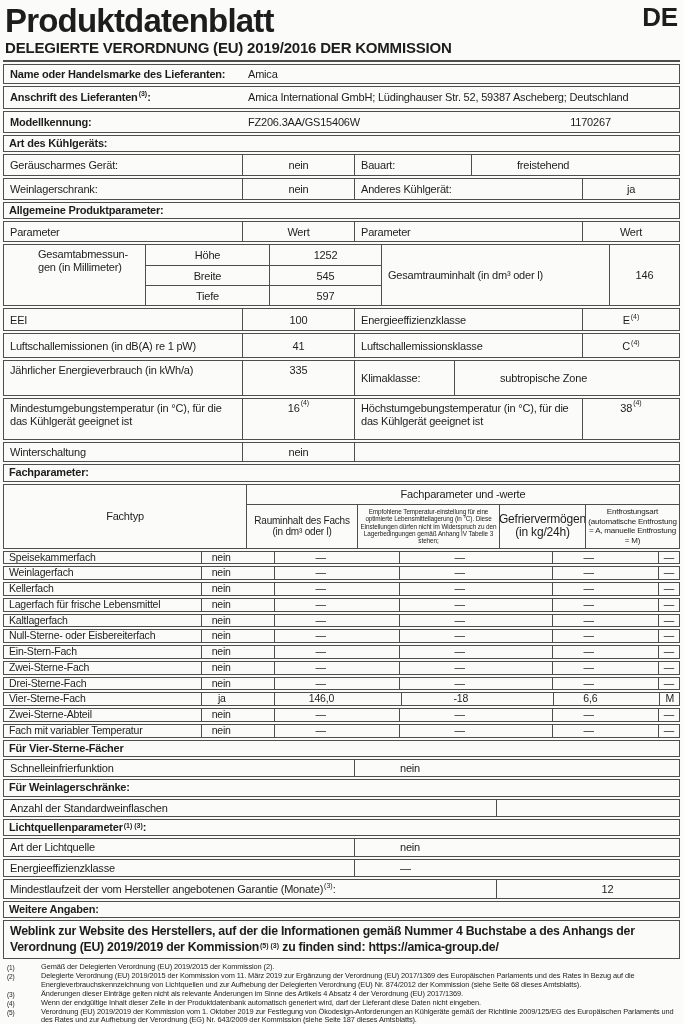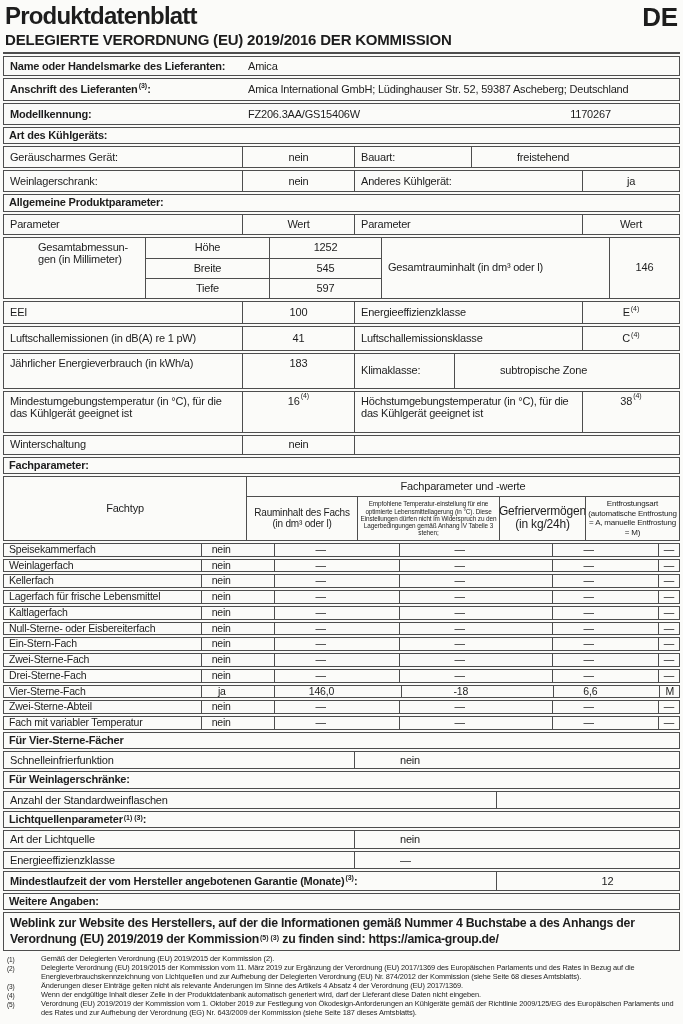--- a/index.html
+++ b/index.html
@@ -9,33 +9,33 @@
     font-family: "Liberation Sans", sans-serif;
     color: #1d1d1d;
     font-size: 11px;
     letter-spacing: -0.2px;
     line-height: 1.12;
   }
   .page { padding: 2px 3px 0 3px; }
 
   
   .titlebar { display: flex; justify-content: space-between; align-items: flex-start; padding: 1px 2px 0 2px; }
-  .doc-title { font-size: 24px; font-weight: 700; letter-spacing: -0.8px; }
+  .doc-title { font-size: 33px; font-weight: 700; letter-spacing: -0.8px; }
   .doc-lang  { font-size: 26px; font-weight: 700; }
   .subtitle  { font-size: 15px; font-weight: 700; padding: 0 2px 3px 2px; border-bottom: 2px solid #4e4e4e; }
 
   
   .row { display: flex; align-items: stretch; border: 1.5px solid #4e4e4e; margin-top: 2px; }
   .sec { border: 1.5px solid #4e4e4e; margin-top: 2px; font-weight: 700; padding: 1px 5px 2px 5px; min-height: 15px; }
   .c   { display: flex; align-items: center; padding: 2px 6px; }
   .blk { display: block; padding: 3px 6px; }
   .vl  { border-left: 1.5px solid #4e4e4e; }
   .ctr { justify-content: center; text-align: center; }
   .top { align-items: flex-start; padding-top: 3px; }
-  .bold { font-weight: 700; }
+  .bold { font-weight: 400; }
   .sup { font-size: 7px; letter-spacing: 0; position: relative; top: -3px; margin-left: 1px; white-space: nowrap; }
 
   
   .sup-label { width: 238px; font-weight: 700; }
   .model-id  { flex: 1; text-align: center; justify-content: center; }
 
   
   .gl  { width: 238px; }
   .gv  { width: 112px; }
   .grl { width: 228px; }
@@ -184,21 +184,21 @@
     <div class="c gv vl ctr">41</div>
     <div class="c grl vl">Luftschallemissionsklasse</div>
     <div class="c grv vl ctr">
       <span>C</span>
         <span class="sup">(4)</span>
     </div>
   </div>
 
   <div class="row r-energ">
     <div class="c gl top">Jährlicher Energieverbrauch (in kWh/a)</div>
-    <div class="c gv vl ctr top">183</div>
+    <div class="c gv vl ctr top">335</div>
     <div class="c kli vl">Klimaklasse:</div>
     <div class="c rest vl">subtropische Zone</div>
   </div>
 
   <div class="row r-mm">
     <div class="c gl top">Mindestumgebungstemperatur (in °C), für die das Kühlgerät geeignet ist</div>
     <div class="c gv vl ctr top">
       <span>16</span>
         <span class="sup">(4)</span>
     </div>

